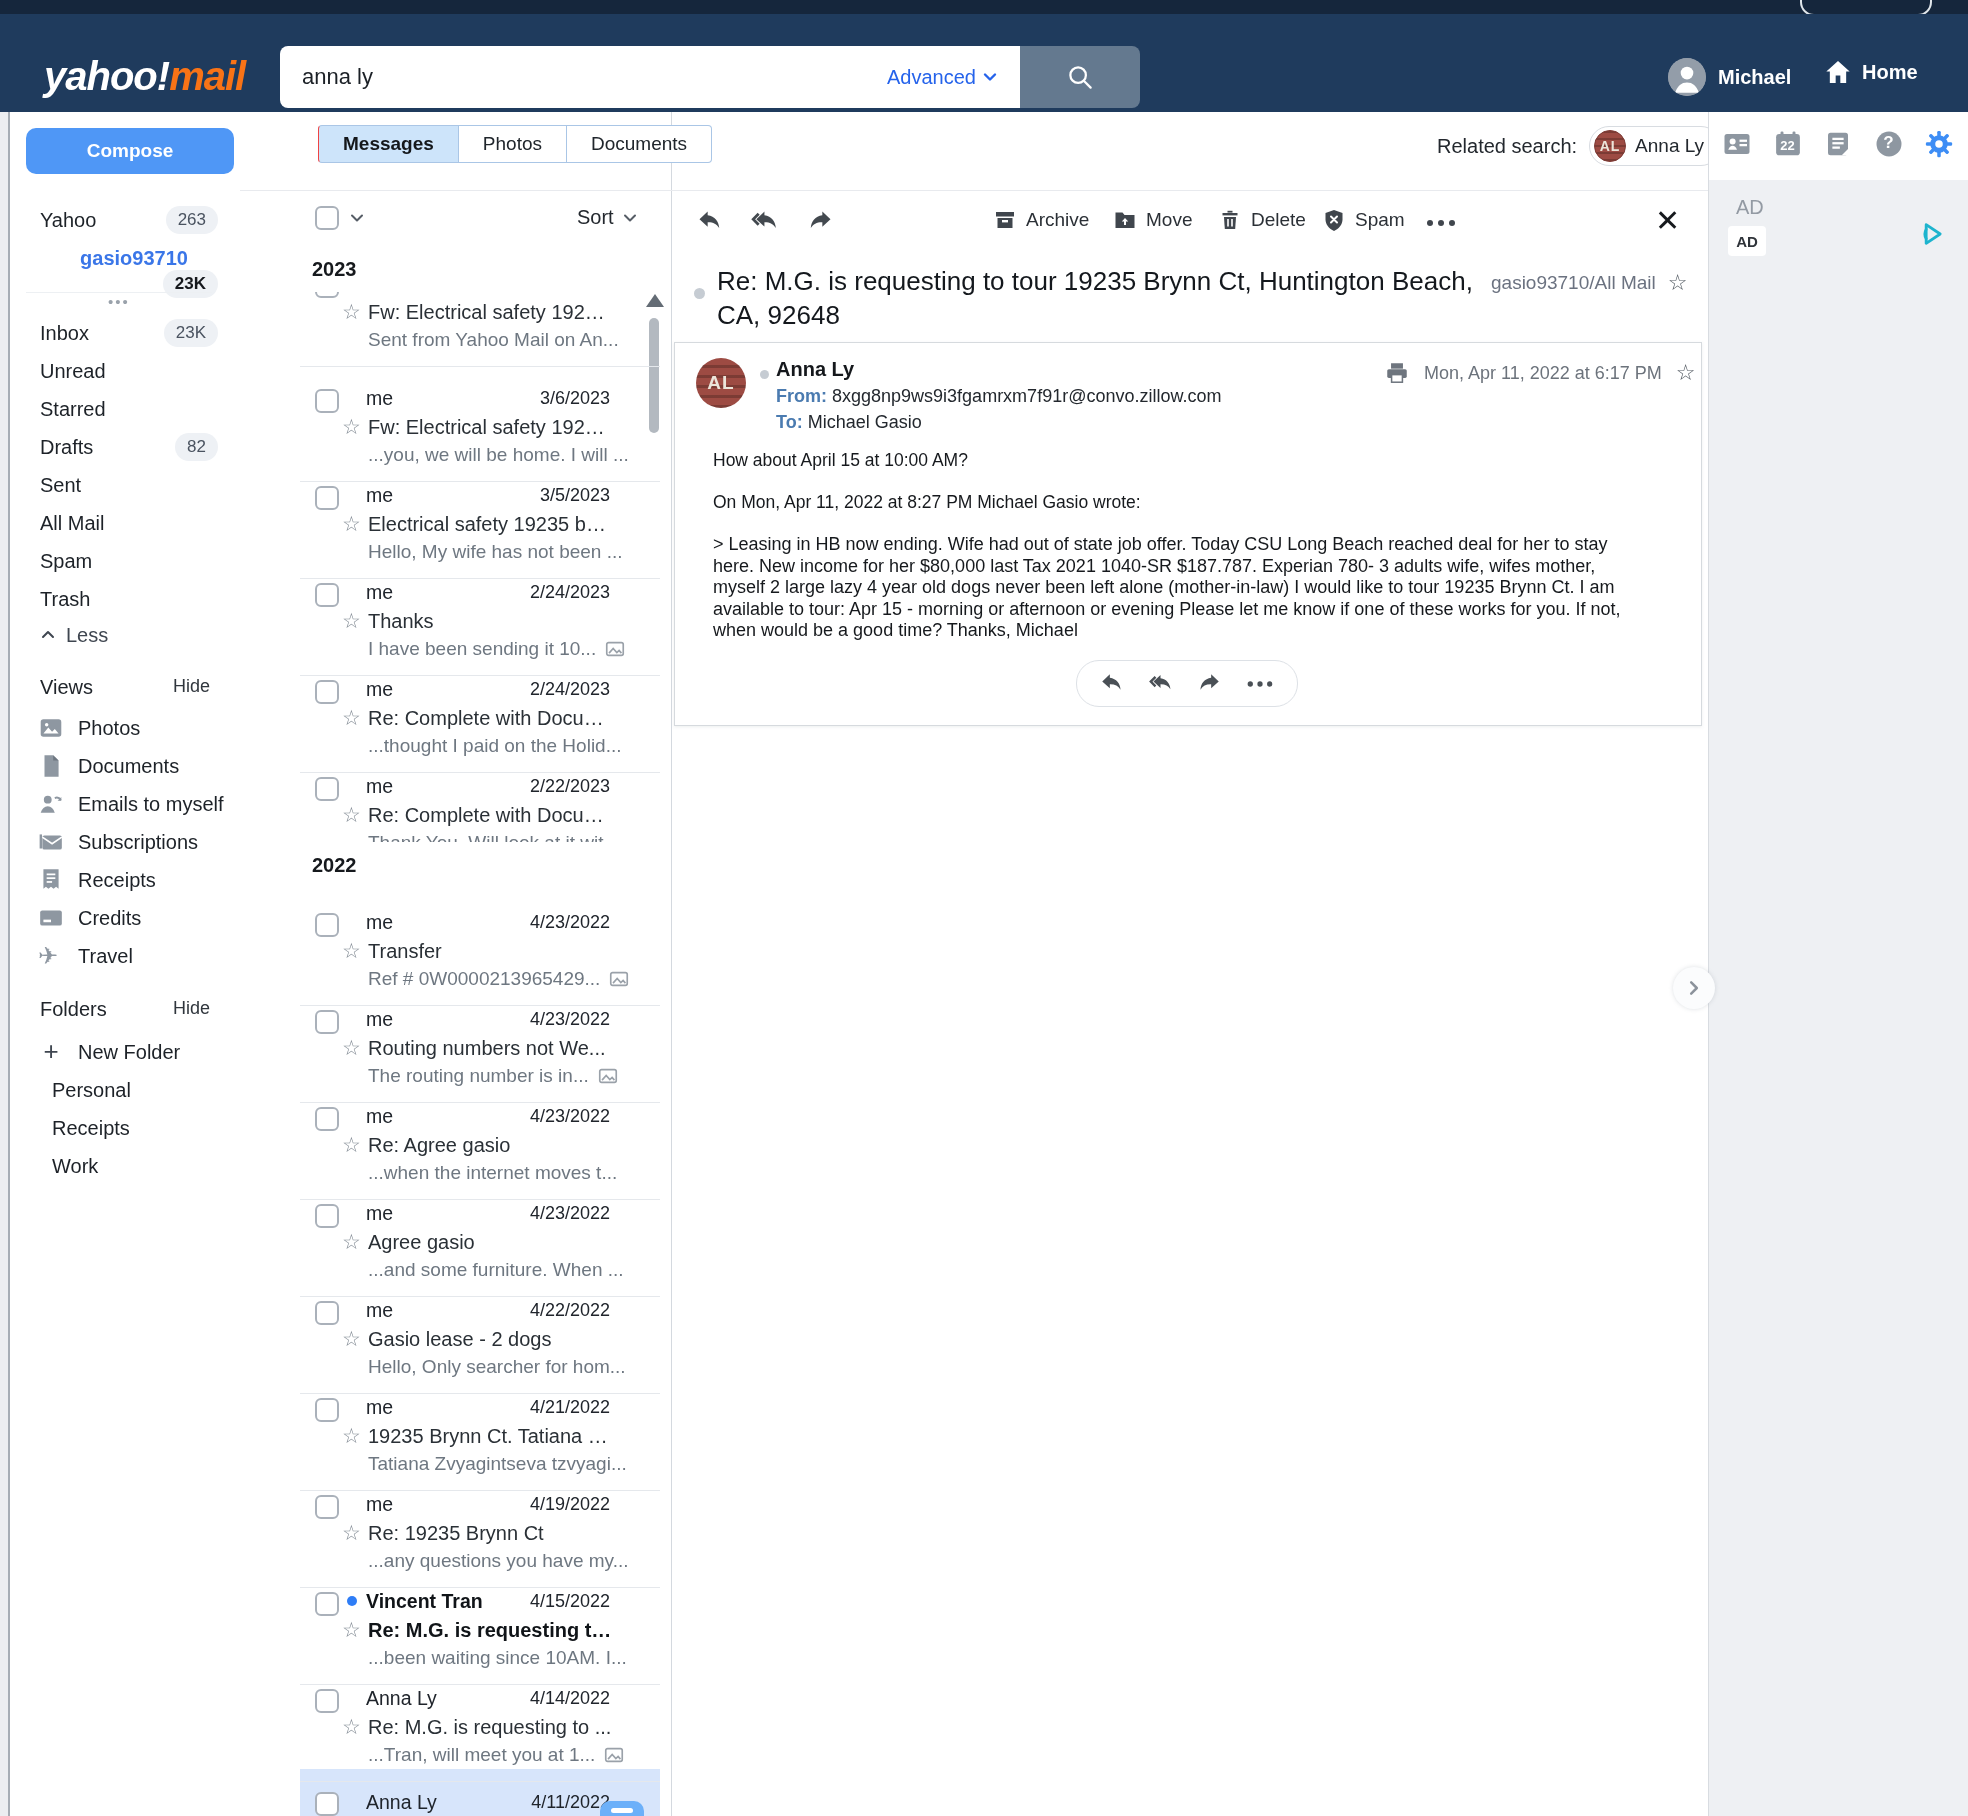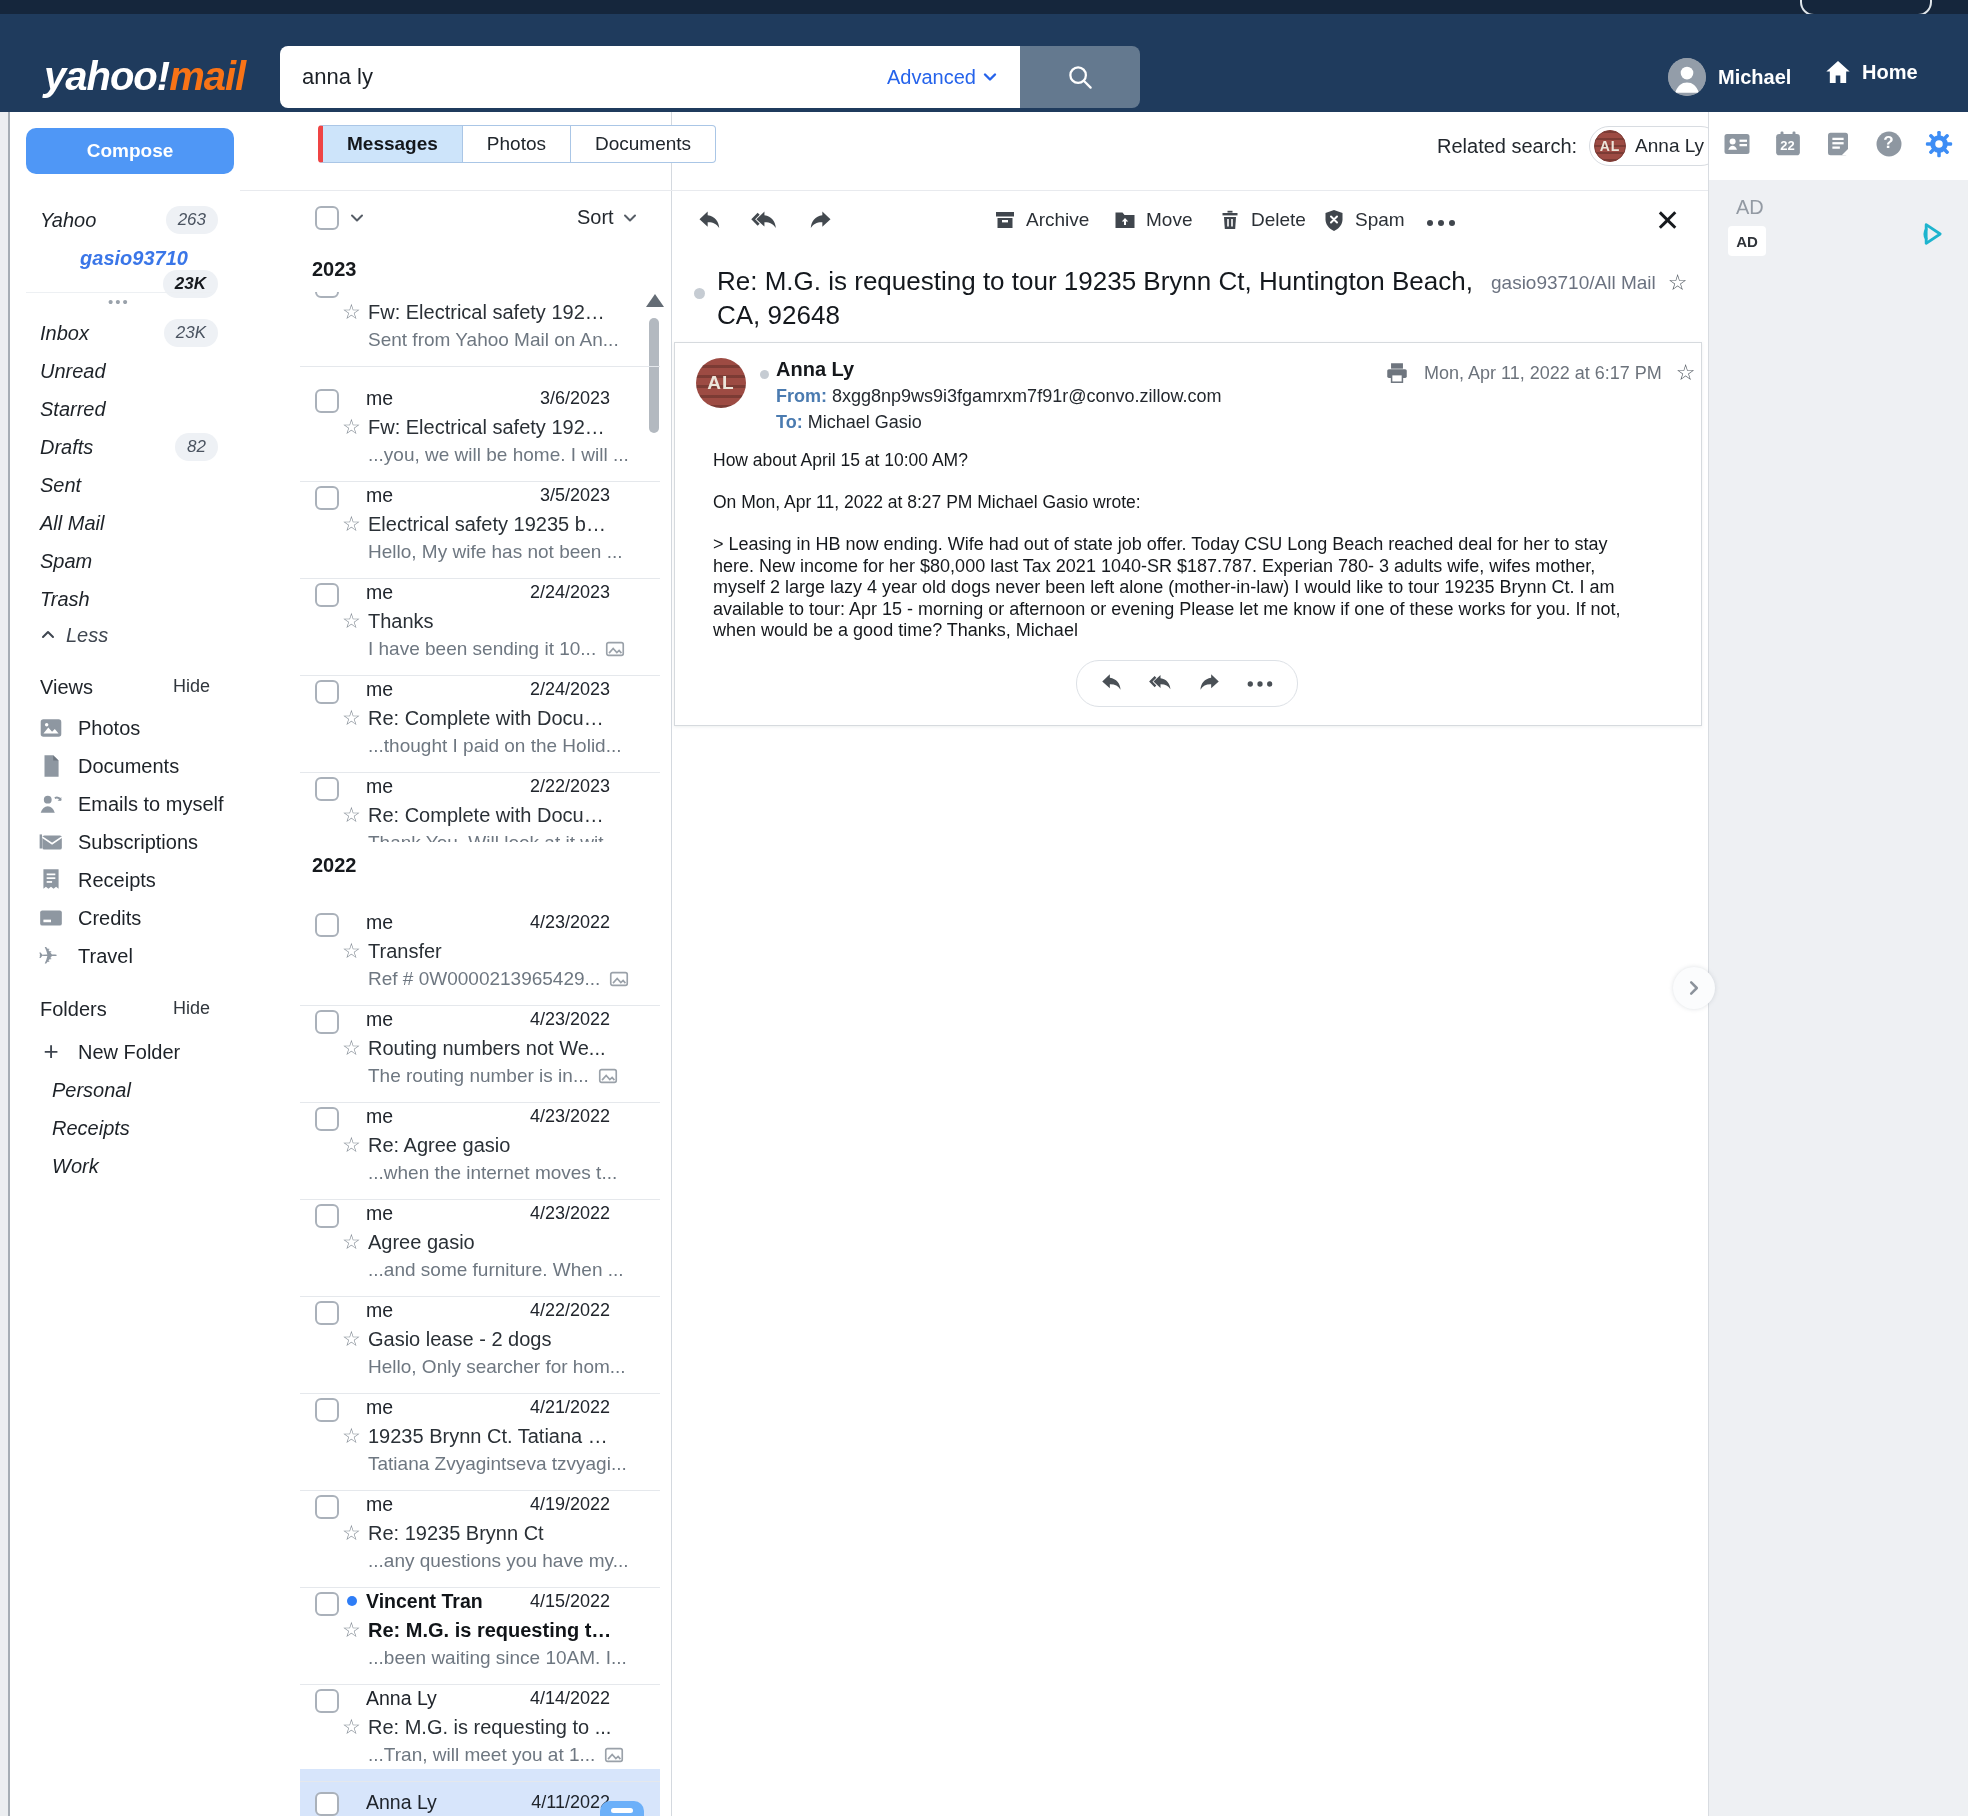--- a/index.html
+++ b/index.html
@@ -16,37 +16,37 @@
   .advanced{display:flex;align-items:center;gap:6px;color:#2563eb;font-size:20px;margin-right:22px;font-weight:500;}
   .searchbtn{left:1020px;top:32px;width:120px;height:62px;background:#64798f;border-radius:0 8px 8px 0;display:flex;align-items:center;justify-content:center;}
   .navuser{left:1668px;top:44px;display:flex;align-items:center;gap:12px;color:#fff;}
   .navhome{left:1824px;top:44px;display:flex;align-items:center;gap:10px;color:#fff;}
   .navlbl{font-size:20px;font-weight:700;color:#fff;}
   .avatar36{width:38px;height:38px;border-radius:50%;overflow:hidden;background:#939da9;}
   
   .gutter{left:0;top:112px;width:8px;height:1704px;background:#eceef1;}
   .gutterline{left:8px;top:112px;width:2px;height:1704px;background:#a6adb5;}
   .compose{left:26px;top:128px;width:208px;height:46px;background:#4f97f6;border-radius:10px;color:#fff;font-size:19px;font-weight:700;display:flex;align-items:center;justify-content:center;}
-  .srow{left:14px;width:214px;height:34px;display:flex;align-items:center;font-style:italic;}
+  .srow{left:14px;width:214px;height:34px;display:flex;align-items:center;}
   .srow .lbl{margin-left:26px;font-size:20px;color:#1d2228;}
   .srow .badge{margin-left:auto;margin-right:10px;background:#eef1f5;border-radius:14px;padding:4px 12px;font-size:17px;color:#4a5360;}
   .srow .badge.bold{font-weight:700;color:#15181d;}
   .acct-blue{color:#3a76e8 !important;font-weight:700;}
   .dotsdiv{left:26px;top:292px;width:186px;height:16px;border-top:1px solid #edf0f3;color:#9aa2ab;font-size:15px;letter-spacing:2px;text-align:center;}
   .shead{left:14px;width:214px;height:30px;display:flex;}
   .shead .t{margin-left:26px;font-size:20px;color:#20252b;}
   .shead .hide{margin-left:auto;margin-right:18px;font-size:18px;color:#30363d;}
   .virow{left:14px;width:214px;height:32px;display:flex;align-items:center;gap:14px;}
   .virow .ic{margin-left:24px;width:26px;height:26px;flex:none;}
   .virow .lbl{font-size:20px;color:#1d2228;white-space:nowrap;}
   
   .listborder{left:671px;top:112px;width:1px;height:1704px;background:#d4d9df;}
   .tabs{left:318px;top:125px;display:flex;}
   .tab{height:36px;border:1px solid #aac6e6;border-left:none;background:#fff;display:flex;align-items:center;justify-content:center;font-size:19px;color:#20262c;padding:0 24px;}
-  .tab:first-child{border-left:5px solid #ef4444;border-radius:4px 0 0 4px;text-align:right;}
+  .tab:first-child{border-left:1px solid #ef4444;border-radius:4px 0 0 4px;text-align:right;}
   .tab:last-child{border-radius:0 4px 4px 0;}
   .tab.active{background:#cde4fa;font-weight:700;color:#14171b;}
   .divA{left:240px;top:190px;width:1468px;height:1px;background:#e8eaee;}
   .checkbox{width:24px;height:24px;border:2px solid #aab1ba;border-radius:6px;background:#fff;box-sizing:border-box;}
   .chev{width:16px;height:16px;color:#565d66;}
   .sortwrap{left:577px;top:206px;display:flex;align-items:center;gap:8px;font-size:20px;color:#23282e;}
   .tool{display:flex;align-items:center;gap:9px;font-size:19px;color:#2b3036;}
   .tool svg{width:24px;height:24px;}
   .yearhead{left:300px;width:360px;height:46px;background:#fff;z-index:3;display:flex;align-items:center;font-size:20px;font-weight:700;color:#16191d;}
   .yearhead span{margin-left:12px;}

